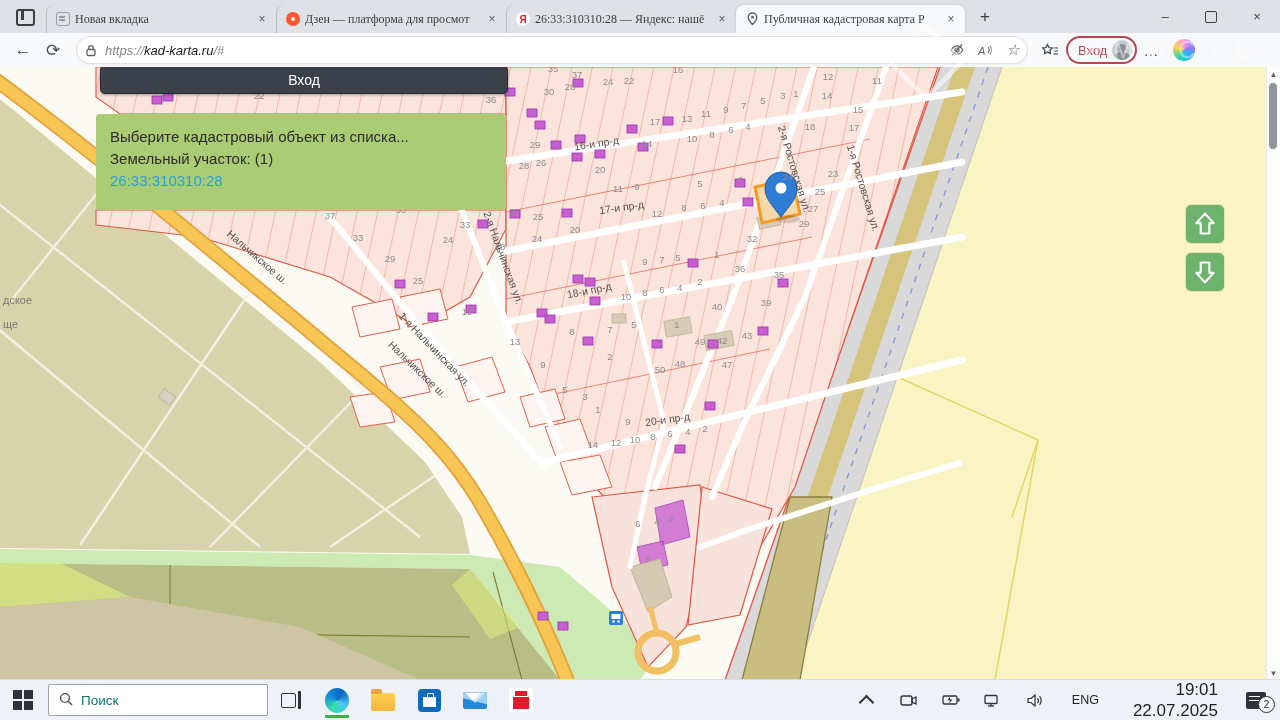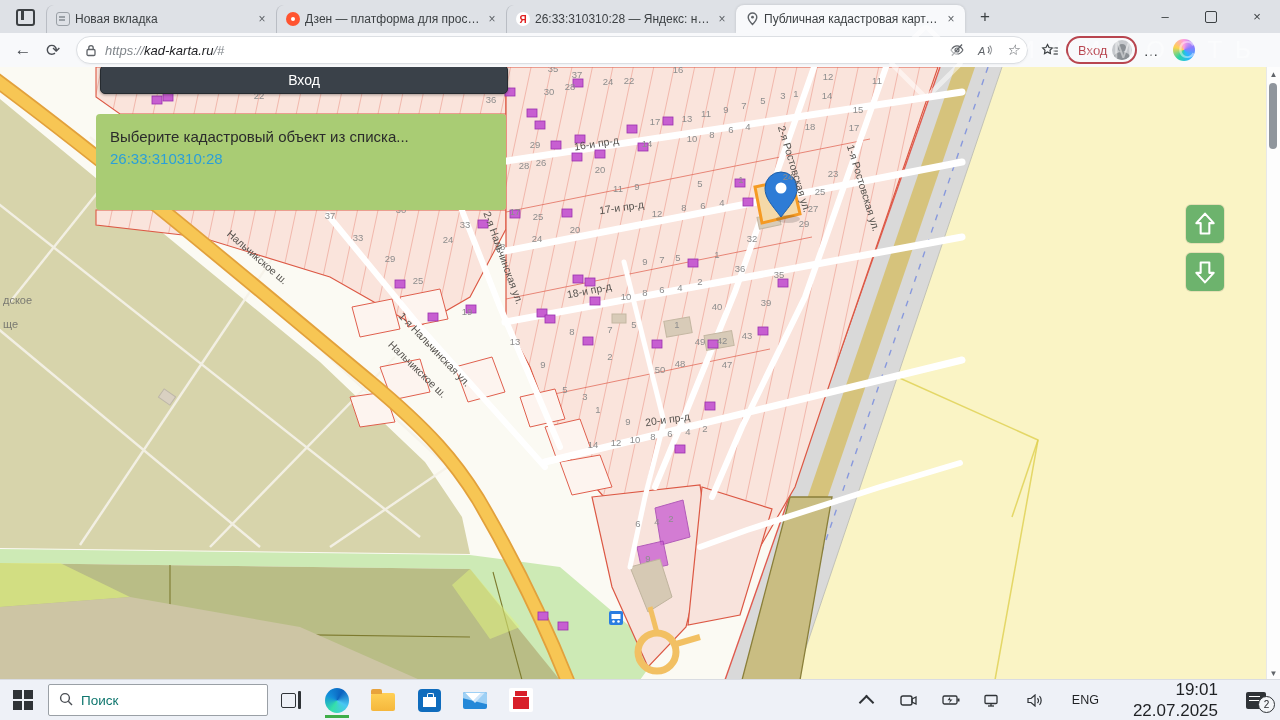--- a/index.html
+++ b/index.html
@@ -6,21 +6,21 @@
   .screen{position:relative;width:1280px;height:720px;font-family:"Liberation Sans",sans-serif;overflow:hidden;background:#fff;user-select:none;}
   
   .tabbar{position:absolute;top:0;left:0;right:0;height:33px;background:#dee1e6;display:flex;align-items:flex-end;}
   .tab-actions{width:30px;height:26px;margin:0 6px 3px 10px;display:flex;align-items:center;justify-content:center;}
   .tab-actions .sq{width:15px;height:13px;border:2px solid #3c4043;border-radius:3px;position:relative;}
   .tab-actions .sq:after{content:"";position:absolute;left:3px;top:-0px;width:3px;height:9px;background:#3c4043;}
   .tab{width:215px;height:28px;display:flex;align-items:center;padding:0 6px 0 8px;border-radius:8px 8px 0 0;color:#3c4043;font-size:12px;position:relative;}
   .tab.inactive{border-left:1px solid #b9bdc4;}
   .tab.inactive:first-of-type{border-left:none;}
   .tab.active{background:#f8f9fb;box-shadow:0 0 3px rgba(0,0,0,.15);}
-  .tab .title{flex:1;white-space:nowrap;overflow:hidden;text-overflow:ellipsis;margin:0 4px;}
+  .tab .title{flex:1;white-space:nowrap;overflow:hidden;text-overflow:ellipsis;margin:0 4px;font-family:Liberation Serif, serif;}
   .tab .close{width:16px;height:16px;border-radius:50%;display:flex;align-items:center;justify-content:center;font-size:12px;color:#5f6368;}
   .fav{width:16px;height:16px;flex:0 0 16px;display:flex;align-items:center;justify-content:center;}
   .fav-doc{width:12px;height:12px;border:1.5px solid #9aa0a6;border-radius:3px;position:relative;}
   .fav-doc:after{content:"";position:absolute;left:2px;top:3px;width:6px;height:1.5px;background:#9aa0a6;box-shadow:0 3px 0 #9aa0a6;}
   .fav-dzen{width:14px;height:14px;border-radius:50%;background:#ff5430;position:relative;}
   .fav-dzen:after{content:"";position:absolute;left:5px;top:5px;width:4px;height:4px;border-radius:50%;background:#fff;}
   .fav-ya{width:14px;height:14px;border-radius:50%;background:#fff;color:#e02020;font-weight:bold;font-size:10px;display:flex;align-items:center;justify-content:center;}
   .newtab{width:28px;height:28px;margin:0 0 2px 6px;display:flex;align-items:center;justify-content:center;font-size:17px;color:#3c4043;}
   .winbtns{margin-left:auto;display:flex;height:33px;}
   .winbtn{width:46px;height:33px;display:flex;align-items:center;justify-content:center;color:#3c4043;font-size:13px;}
@@ -466,20 +466,21 @@
         </g>
       <g id="edge-layer">
           <text x="3" y="237" font-size="11" fill="#7a7a72">дское</text>
           <text x="3" y="261" font-size="11" fill="#7a7a72">ще</text>
         </g>
     </svg>
 
     <div class="findbtn">Вход</div>
     <div class="infobox">
       <div>Выберите кадастровый объект из списка...</div>
+      <div>Земельный участок: (1)</div>
       <a href="#">26:33:310310:28</a>
     </div>
     <div class="mapbtn up">
       <svg width="26" height="26" viewBox="0 0 30 30">
           <path d="M10,26 V14 H5 L15,3 L25,14 H20 V26 Z" fill="none" stroke="#fff" stroke-width="2.4" stroke-linejoin="round"></path>
         </svg>
     </div>
     <div class="mapbtn down">
       <svg width="26" height="26" viewBox="0 0 30 30" style="transform:rotate(180deg)">
           <path d="M10,26 V14 H5 L15,3 L25,14 H20 V26 Z" fill="none" stroke="#fff" stroke-width="2.4" stroke-linejoin="round"></path>

